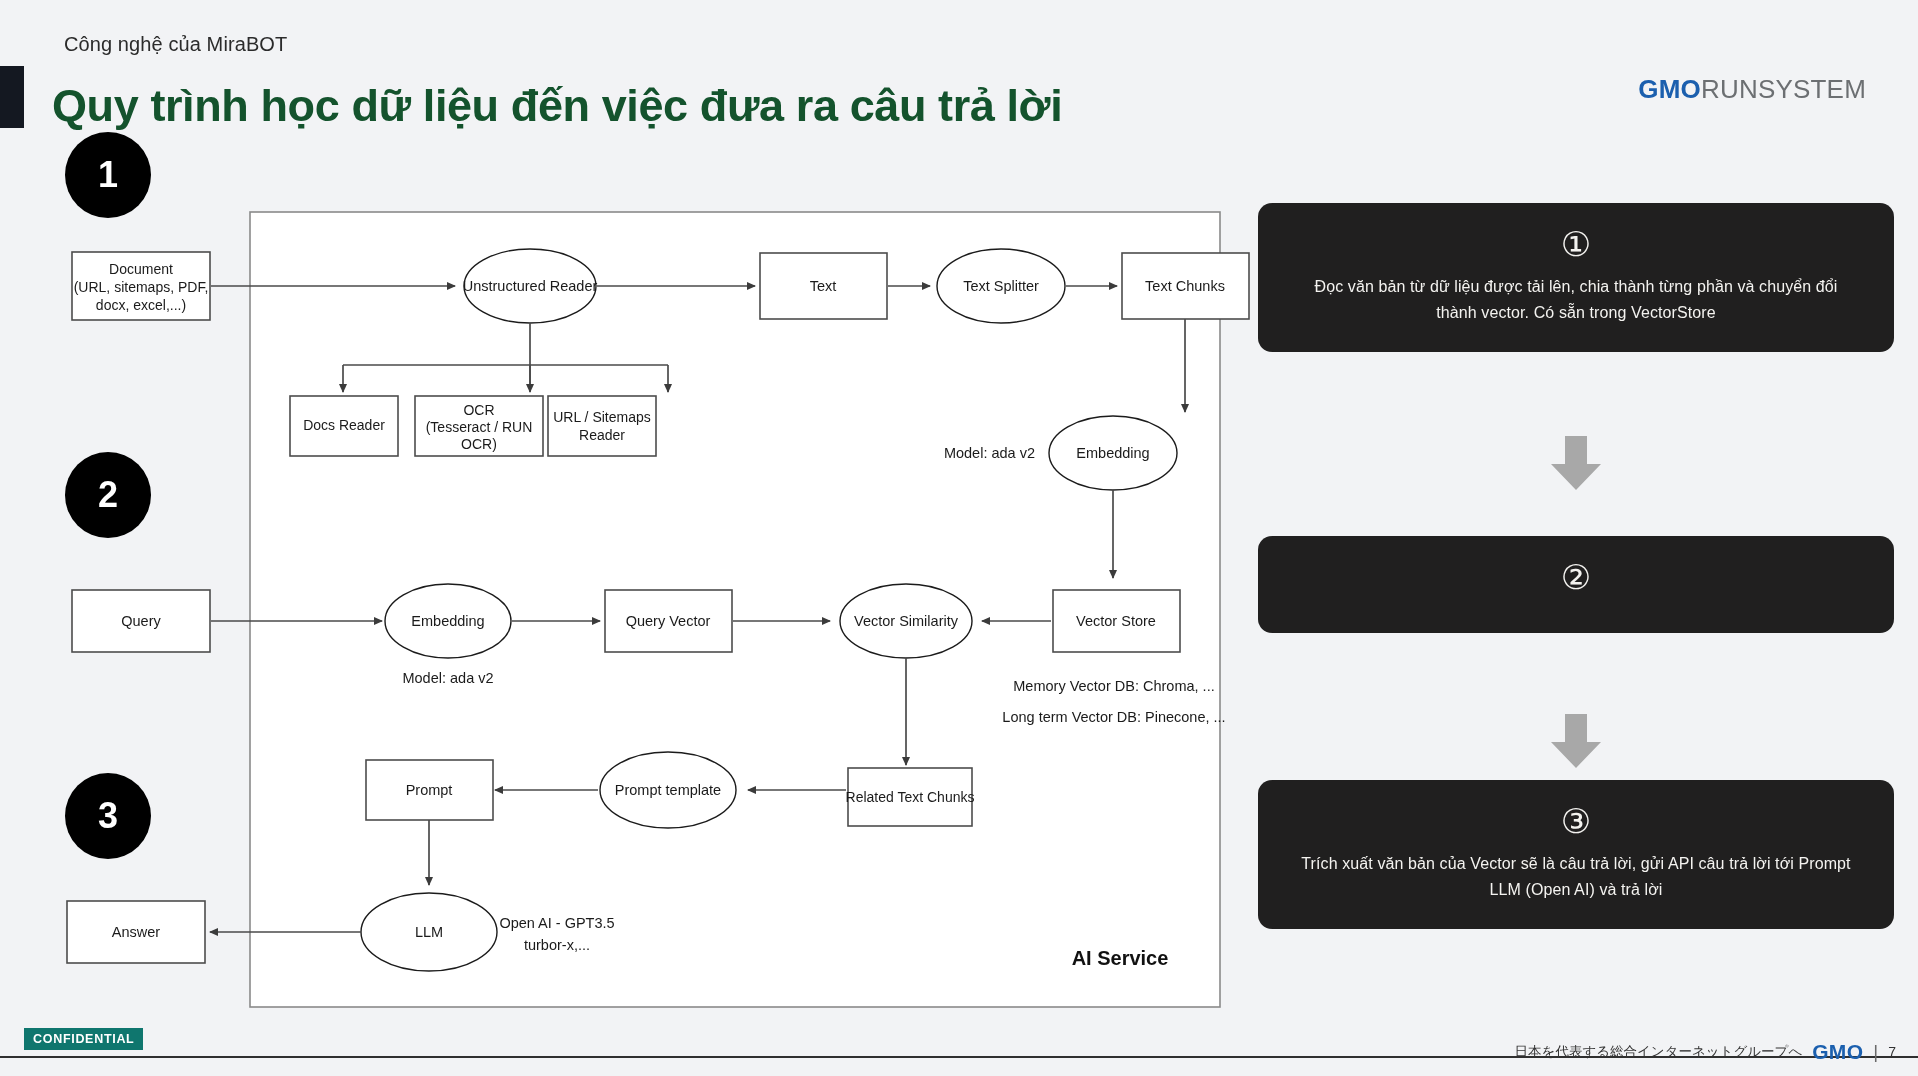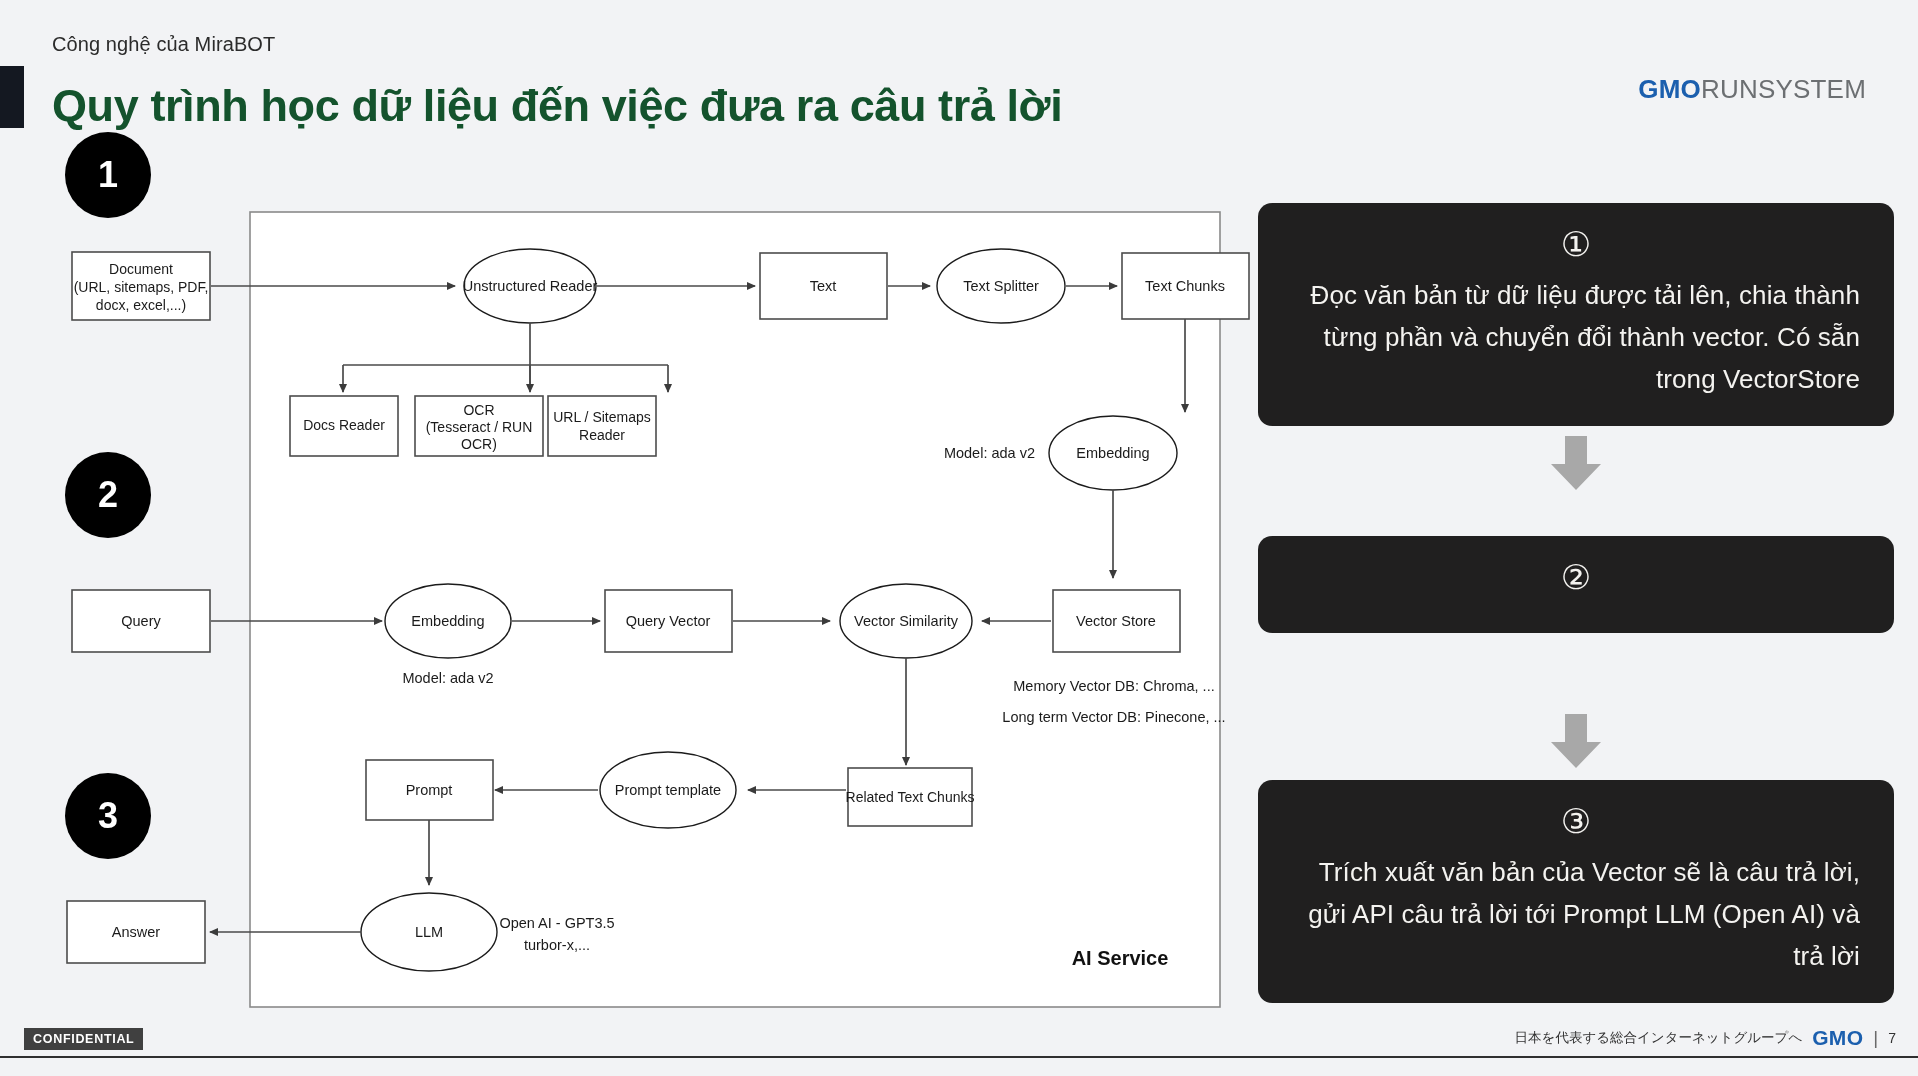--- a/index.html
+++ b/index.html
@@ -6,21 +6,21 @@
   body{
     width:1918px;height:1076px;
     background:#f2f3f5;
     font-family:"Liberation Sans","DejaVu Sans",sans-serif;
     color:#1b1b1b;
     overflow:hidden;
     position:relative;
   }
   
   .kicker{
-    position:absolute;left:52px;top:33px;
+    position:absolute;left:64px;top:33px;
     font-size:20px;color:#2b2b2b;letter-spacing:.1px;
   }
   .logo{
     position:absolute;right:52px;top:30px;
     font-size:26px;font-weight:bold;letter-spacing:.2px;
     white-space:nowrap;
     margin-top:44px;
   }
   .logo .gmo{color:#1b5fae;}
   .logo .run{color:#6c6f72;font-weight:normal;}
@@ -61,38 +61,38 @@
     position:absolute;left:0;width:636px;
     background:#201f1f;border-radius:14px;
     color:#f4f3f0;box-sizing:border-box;
     padding:22px 34px 26px;
     text-align:center;
   }
   .card .num{
     font-size:34px;line-height:1.15;margin-bottom:10px;font-weight:normal;
   }
   .card .body{
-    font-size:26px;line-height:1.62;font-weight:normal;letter-spacing:.1px;text-align:right;
+    font-size:16px;line-height:1.62;font-weight:normal;letter-spacing:.1px;
   }
   .arrow-down{
     position:absolute;width:62px;height:62px;
   }
 
   
   .footer-rule{
     position:absolute;left:0;bottom:18px;width:1918px;height:2px;background:#2f2f2f;
   }
   .confidential{
     position:absolute;left:24px;bottom:26px;
-    background:#404040;color:#fff;
+    background:#0f766e;color:#fff;
     font-size:12.5px;font-weight:bold;letter-spacing:.7px;
     padding:4px 9px 4px 9px;
   }
   .footer-right{
-    position:absolute;right:22px;bottom:26px;
+    position:absolute;right:22px;bottom:12px;
     display:flex;align-items:center;gap:10px;white-space:nowrap;
   }
   .footer-jp{font-size:13.5px;color:#333;}
   .footer-gmo{font-size:21px;font-weight:bold;color:#1b5fae;letter-spacing:.3px;}
   .footer-sep{color:#6a6a6a;font-size:19px;}
   .footer-page{font-size:14px;color:#333;}
 </style>
 </head>
 <body>
 

